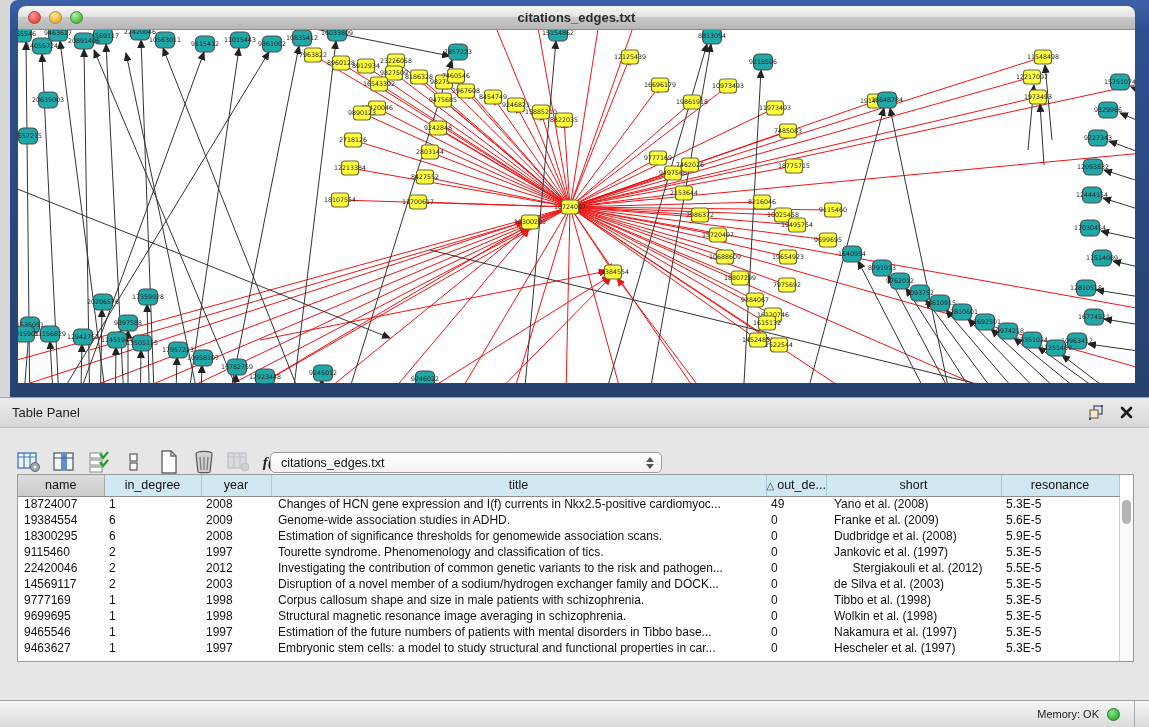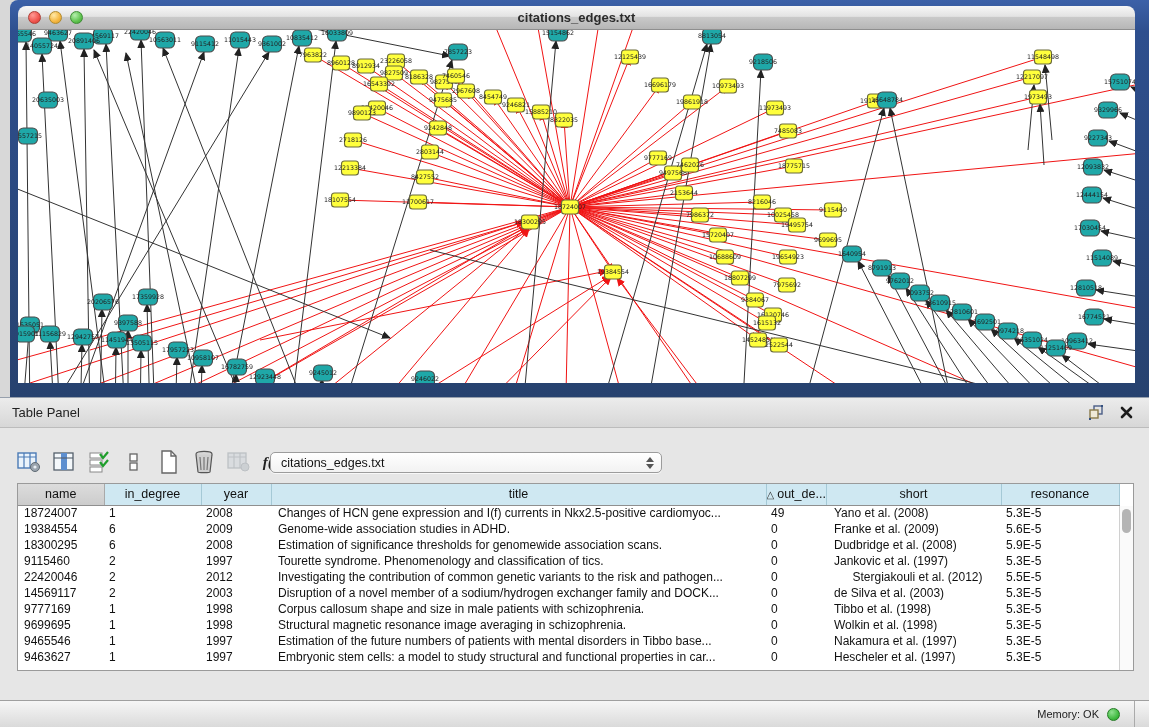--- a/index.html
+++ b/index.html
@@ -39,21 +39,21 @@
   .fx-label { font-family:"Liberation Serif", serif; font-style:italic; font-weight:bold; font-size:15px; color:#222; }
 
   .combo { position:absolute; left:270px; top:24px; width:392px; height:21px;
     background:linear-gradient(180deg,#ffffff,#f2f2f2); border:1px solid #9c9c9c; border-radius:5px;
     display:flex; align-items:center; box-shadow:0 1px 0 rgba(255,255,255,.7); }
   .combo-value { flex:1; font-size:12.5px; color:#111; padding-left:10px; overflow:hidden; white-space:nowrap; }
   .combo-arrows { width:18px; display:flex; flex-direction:column; align-items:center; gap:2px; padding-right:4px; }
   .tri-up { width:0; height:0; border-left:4px solid transparent; border-right:4px solid transparent; border-bottom:5px solid #555; }
   .tri-dn { width:0; height:0; border-left:4px solid transparent; border-right:4px solid transparent; border-top:5px solid #555; }
 
-  .table-wrap { position:absolute; left:17px; top:55px; width:1117px; height:188px;
+  .table-wrap { position:absolute; left:17px; top:46px; width:1117px; height:188px;
     background:#ffffff; border:1px solid #9a9a9a; }
   table.data { border-collapse:collapse; table-layout:fixed; width:1101px; font-size:12px; color:#111; }
   table.data th { height:21px; font-weight:normal; font-size:12.5px; text-align:center;
     background:#cfe8f2; border-right:1px solid #a5c9d6; border-bottom:1px solid #8f8f8f; overflow:hidden; white-space:nowrap; }
   table.data th.first { background:linear-gradient(180deg,#dcdcdc,#cccccc); border-right:1px solid #a9a9a9; }
   table.data td { height:16px; padding:0 0 0 6px; overflow:hidden; white-space:nowrap; text-overflow:clip; }
   .sort-glyph { font-size:10px; margin-right:3px; color:#333; }
   .vscroll { position:absolute; right:0; top:22px; bottom:0; width:14px; background:#fafafa; border-left:1px solid #d0d0d0; }
   .vthumb { position:absolute; left:2px; top:3px; width:9px; height:24px; background:#b4b4b4; border-radius:5px; }
 

